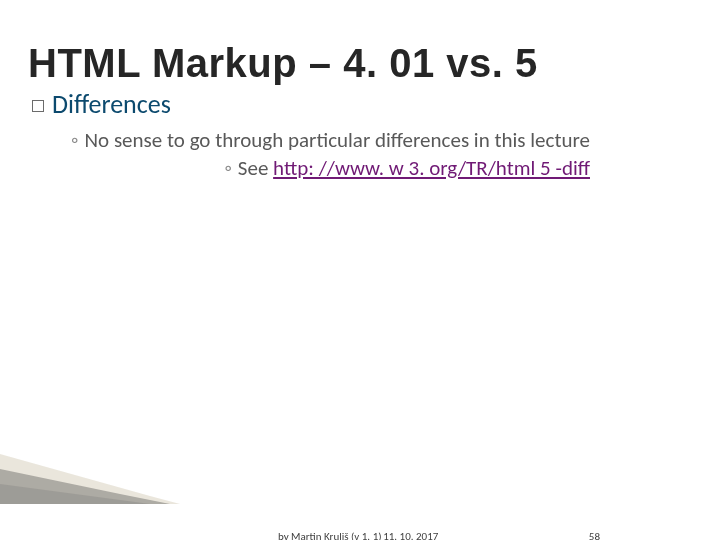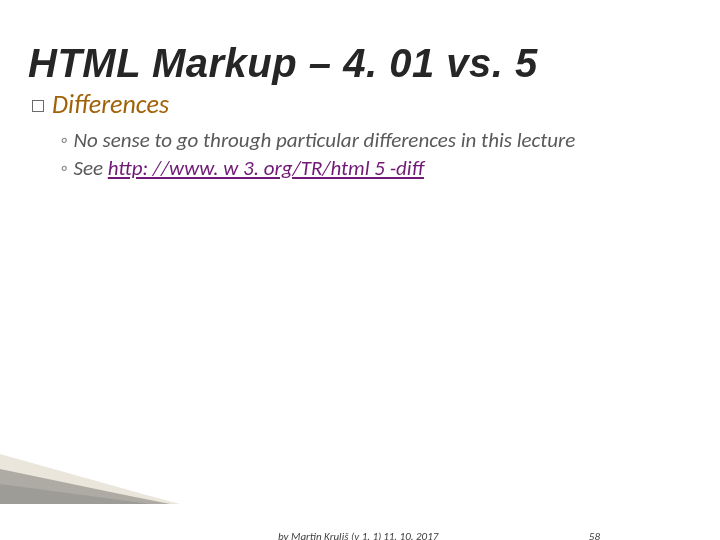--- a/index.html
+++ b/index.html
@@ -11,21 +11,20 @@
     font-family: "Calibri", "Segoe UI", Arial, sans-serif;
     color: #000;
     position: relative;
     overflow: hidden;
   }
   .slide {
     width: 618px;
     height: 540px;
     position: relative;
     box-sizing: border-box;
-    font-style: italic;
   }
   .title {
     position: absolute;
     top: 14px;
     left: 28px;
     right: 28px;
     font-family: "Franklin Gothic Medium", "Arial Black", Arial, sans-serif;
     font-size: 40px;
     font-weight: 700;
     color: #262626;
@@ -36,37 +35,38 @@
     top: 88px;
     left: 32px;
     right: 28px;
     font-size: 22px;
     line-height: 1.25;
     font-family: "Calibri", Arial, sans-serif;
   }
   .lvl1 {
     margin: 0 0 6px 0;
     font-size: 26px;
-    color: #a16207;
+    color: #0c4a6e;
   }
   .box-bullet {
     display: inline-block;
     width: 12px;
     height: 12px;
     border: 1px solid #6b6b6b;
     margin-right: 8px;
     vertical-align: 1px;
     box-sizing: border-box;
   }
   .lvl2 {
     margin: 0 0 2px 28px;
     font-size: 21px;
     color: #595959;
     text-indent: -14px;
     padding-left: 14px;
+    text-align: right;
   }
   .lvl2 .ring {
     color: #8a8a8a;
     margin-right: 6px;
   }
   a.link {
     color: #701a75;
     text-decoration: underline;
   }
   .decoration {

